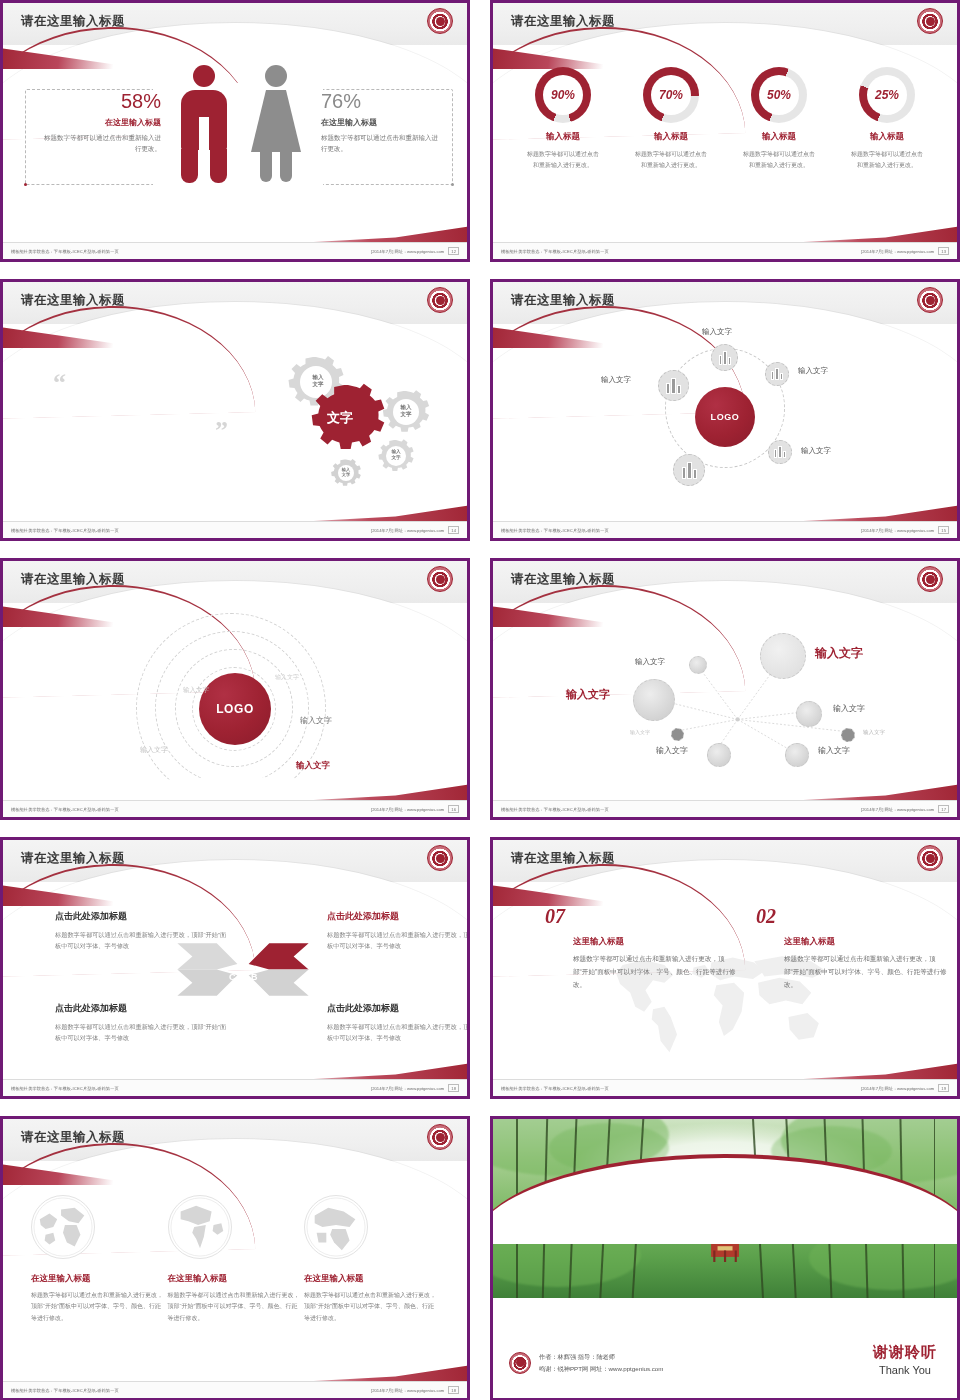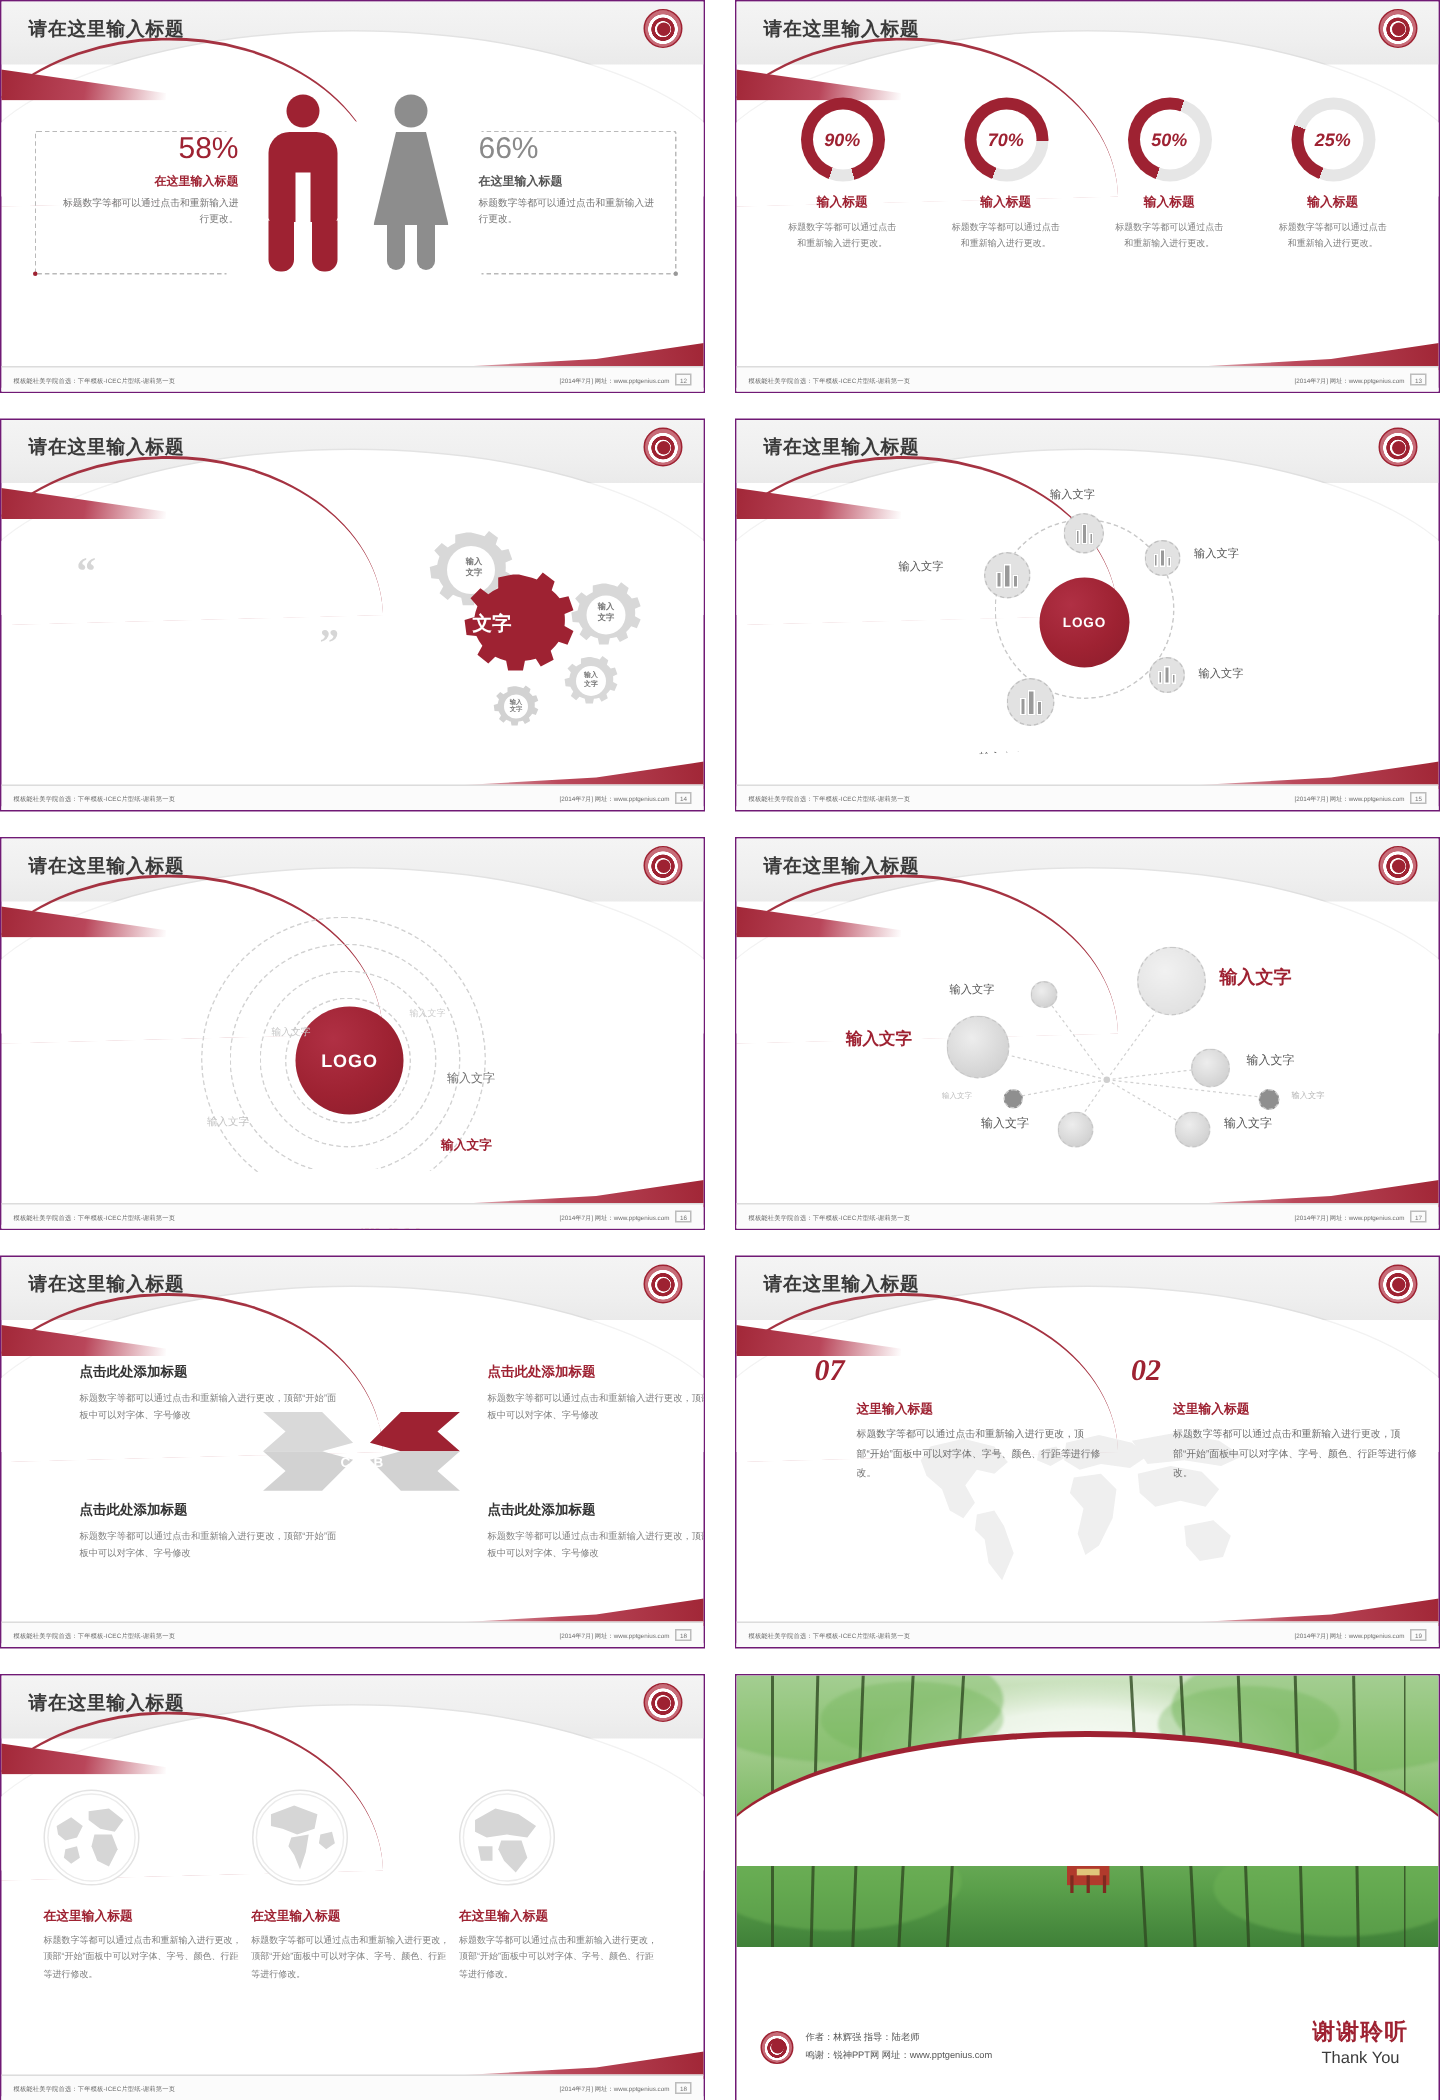--- a/index.html
+++ b/index.html
@@ -16,21 +16,21 @@
     grid-template-rows: 262px 262px 262px 262px 285px;
     column-gap: 20px;
     row-gap: 17px;
     padding: 0 0 0 0;
     align-content: start;
   }
   .slide {
     position: relative;
     background: #ffffff;
     overflow: hidden;
-    border: 1px solid #701a75;
+    border: 3px solid #701a75;
   }
   
   .hdr-band {
     position: absolute; left: 0; top: 0; width: 100%; height: 42px;
     background: linear-gradient(180deg,#f4f4f4 0%, #efefef 60%, #eaeaea 100%);
   }
   .curve-top {
     position: absolute; left: -6%; top: 20px; width: 112%; height: 110px;
     background: #ffffff;
     border-radius: 50% 50% 0 0 / 100% 100% 0 0;
@@ -232,21 +232,21 @@
           <div class="torso-m"></div>
           <div class="legs-m"></div>
       </div>
       <div class="person woman">
         <div class="head"></div>
           <div class="torso-w"></div>
           <div class="legs-w"></div>
       </div>
 
       <div class="s1-col s1-right">
-        <div class="s1-pct grey">66%</div>
+        <div class="s1-pct grey">76%</div>
         <div class="s1-sub grey">在这里输入标题</div>
         <div class="s1-desc">标题数字等都可以通过点击和重新输入进行更改。</div>
       </div>
     </div>
     <div class="curve-bot-white"></div>
     <div class="curve-bot-red"></div>
     <div class="footer">
       <div class="footer-left">模板能社美学院首选：下年模板-ICEC片型纸-谢莉第一页</div>
       <div class="footer-right">
         <span>[2014年7月]  网址：www.pptgenius.com</span>
@@ -340,21 +340,21 @@
       </svg>
 
       <div class="gear-label" style="position:absolute;left:295px;top:48px;width:40px;text-align:center;white-space:pre-line;">输入
 文字</div>
       <div class="gear-label" style="position:absolute;left:385px;top:78px;width:36px;text-align:center;white-space:pre-line;">输入
 文字</div>
       <div class="gear-label" style="position:absolute;left:377px;top:123px;width:32px;text-align:center;white-space:pre-line;font-size:4.6px;">输入
 文字</div>
       <div class="gear-label" style="position:absolute;left:329px;top:141px;width:28px;text-align:center;white-space:pre-line;font-size:4.2px;">输入
 文字</div>
-      <div class="gear-label white" style="position:absolute;left:304px;top:84px;width:46px;text-align:center;">文字</div>
+      <div class="gear-label white" style="position:absolute;left:324px;top:84px;width:46px;">文字</div>
     </div>
     <div class="curve-bot-white"></div>
     <div class="curve-bot-red"></div>
     <div class="footer">
       <div class="footer-left">模板能社美学院首选：下年模板-ICEC片型纸-谢莉第一页</div>
       <div class="footer-right">
         <span>[2014年7月]  网址：www.pptgenius.com</span>
         <span class="pagebox">14</span>
       </div>
     </div>

